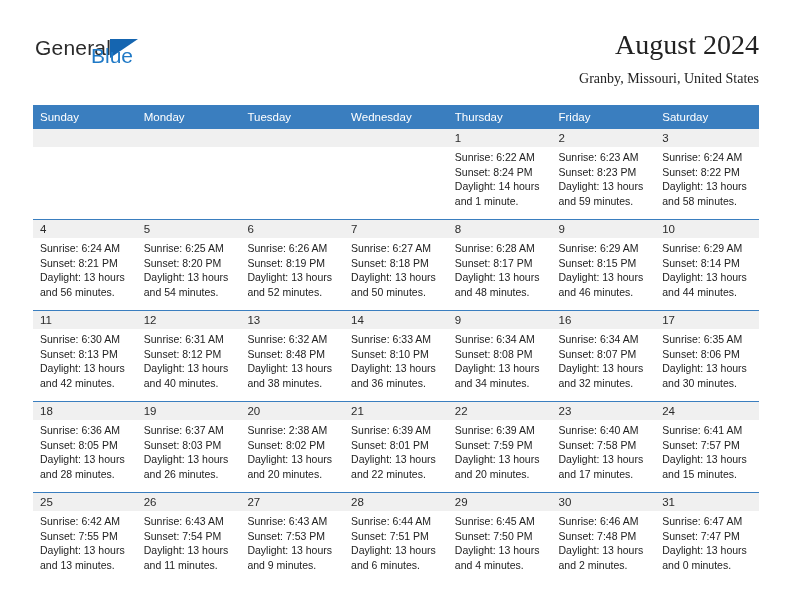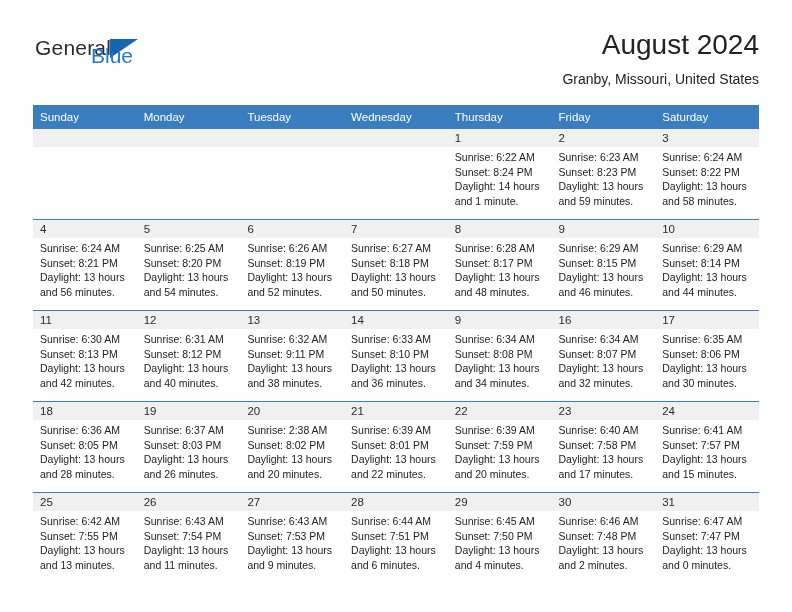--- a/index.html
+++ b/index.html
@@ -62,20 +62,21 @@
     font-size: 21px;
     color: #1f79c6;
     font-family: "Liberation Sans", sans-serif;
   }
 
   .title-wrap {
     position: absolute;
     right: 0;
     top: 0;
     text-align: right;
+    font-family: Liberation Serif, serif;
   }
   .cal-title {
     font-size: 28px;
     color: #222222;
     line-height: 34px;
     white-space: nowrap;
   }
   .cal-subtitle {
     font-size: 14px;
     color: #222222;
@@ -329,21 +330,21 @@
                 <div>Daylight: 13 hours</div>
                 <div>and 40 minutes.</div>
               </div>
             </div>
           </td>
           <td>
             <div class="daycell">
               <div class="daynum-band">13</div>
               <div class="details">
                 <div>Sunrise: 6:32 AM</div>
-                <div>Sunset: 9:11 PM</div>
+                <div>Sunset: 8:48 PM</div>
                 <div>Daylight: 13 hours</div>
                 <div>and 38 minutes.</div>
               </div>
             </div>
           </td>
           <td>
             <div class="daycell">
               <div class="daynum-band">14</div>
               <div class="details">
                 <div>Sunrise: 6:33 AM</div>

